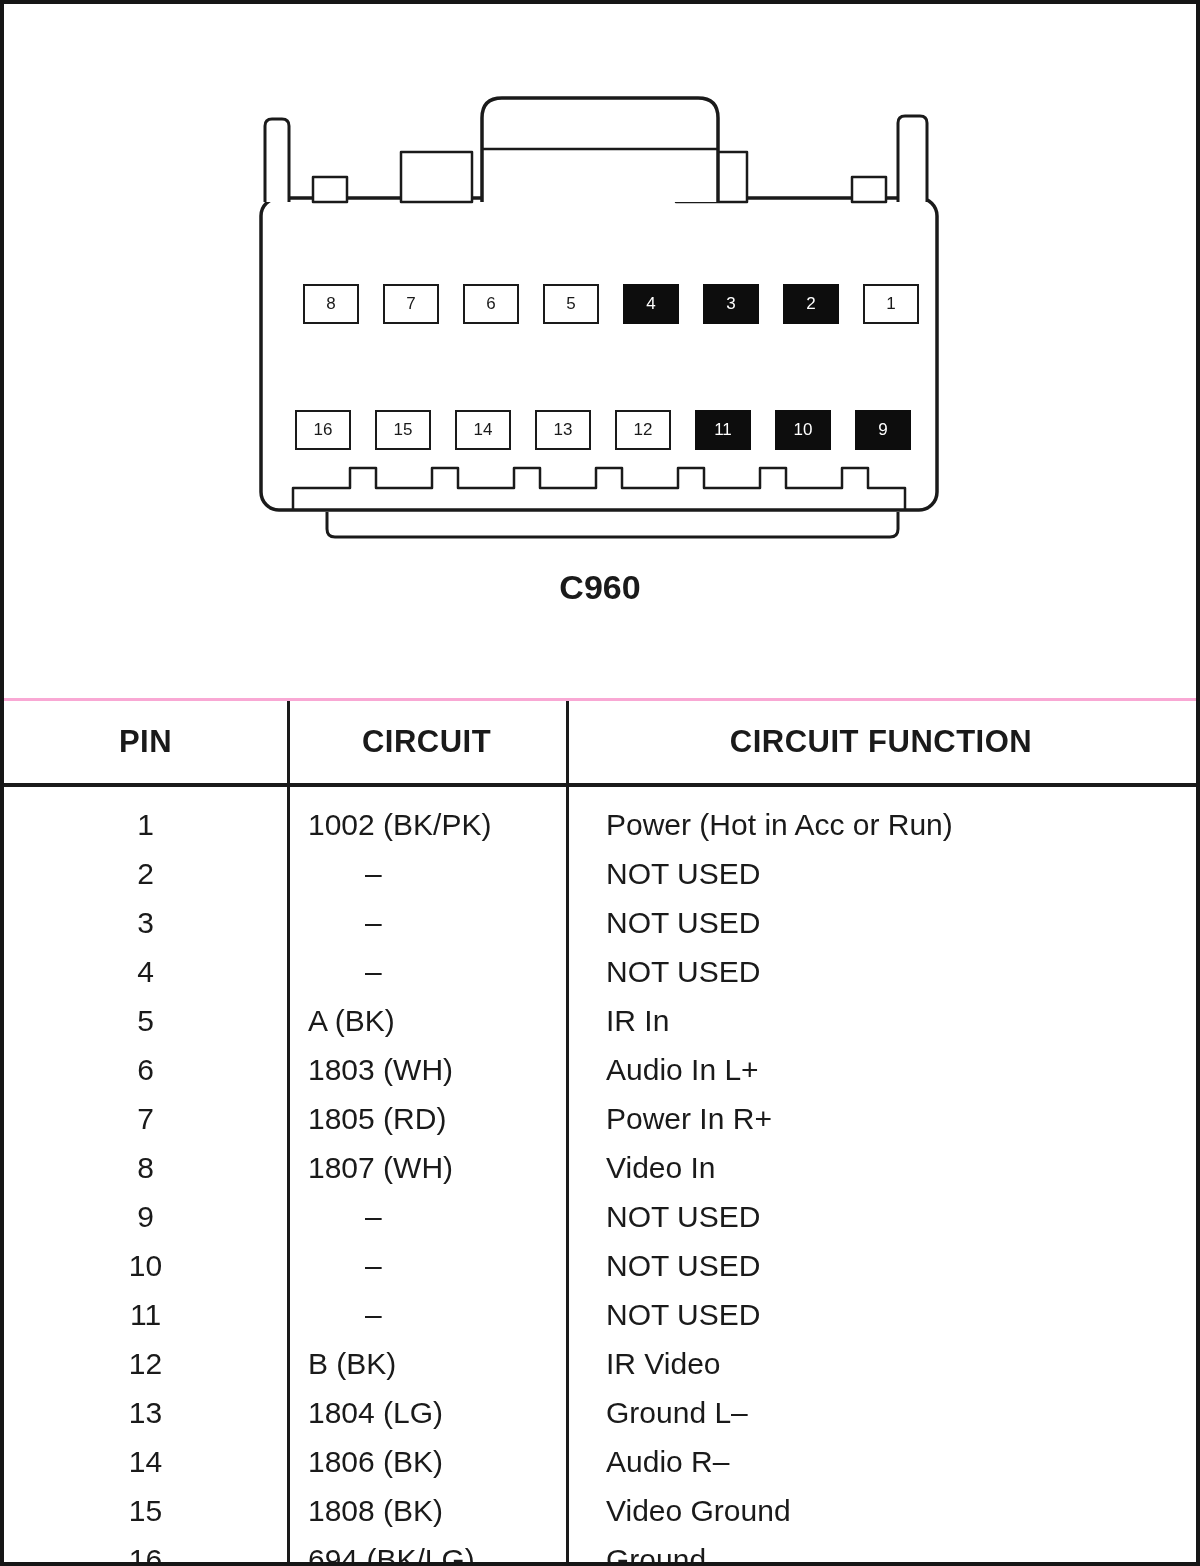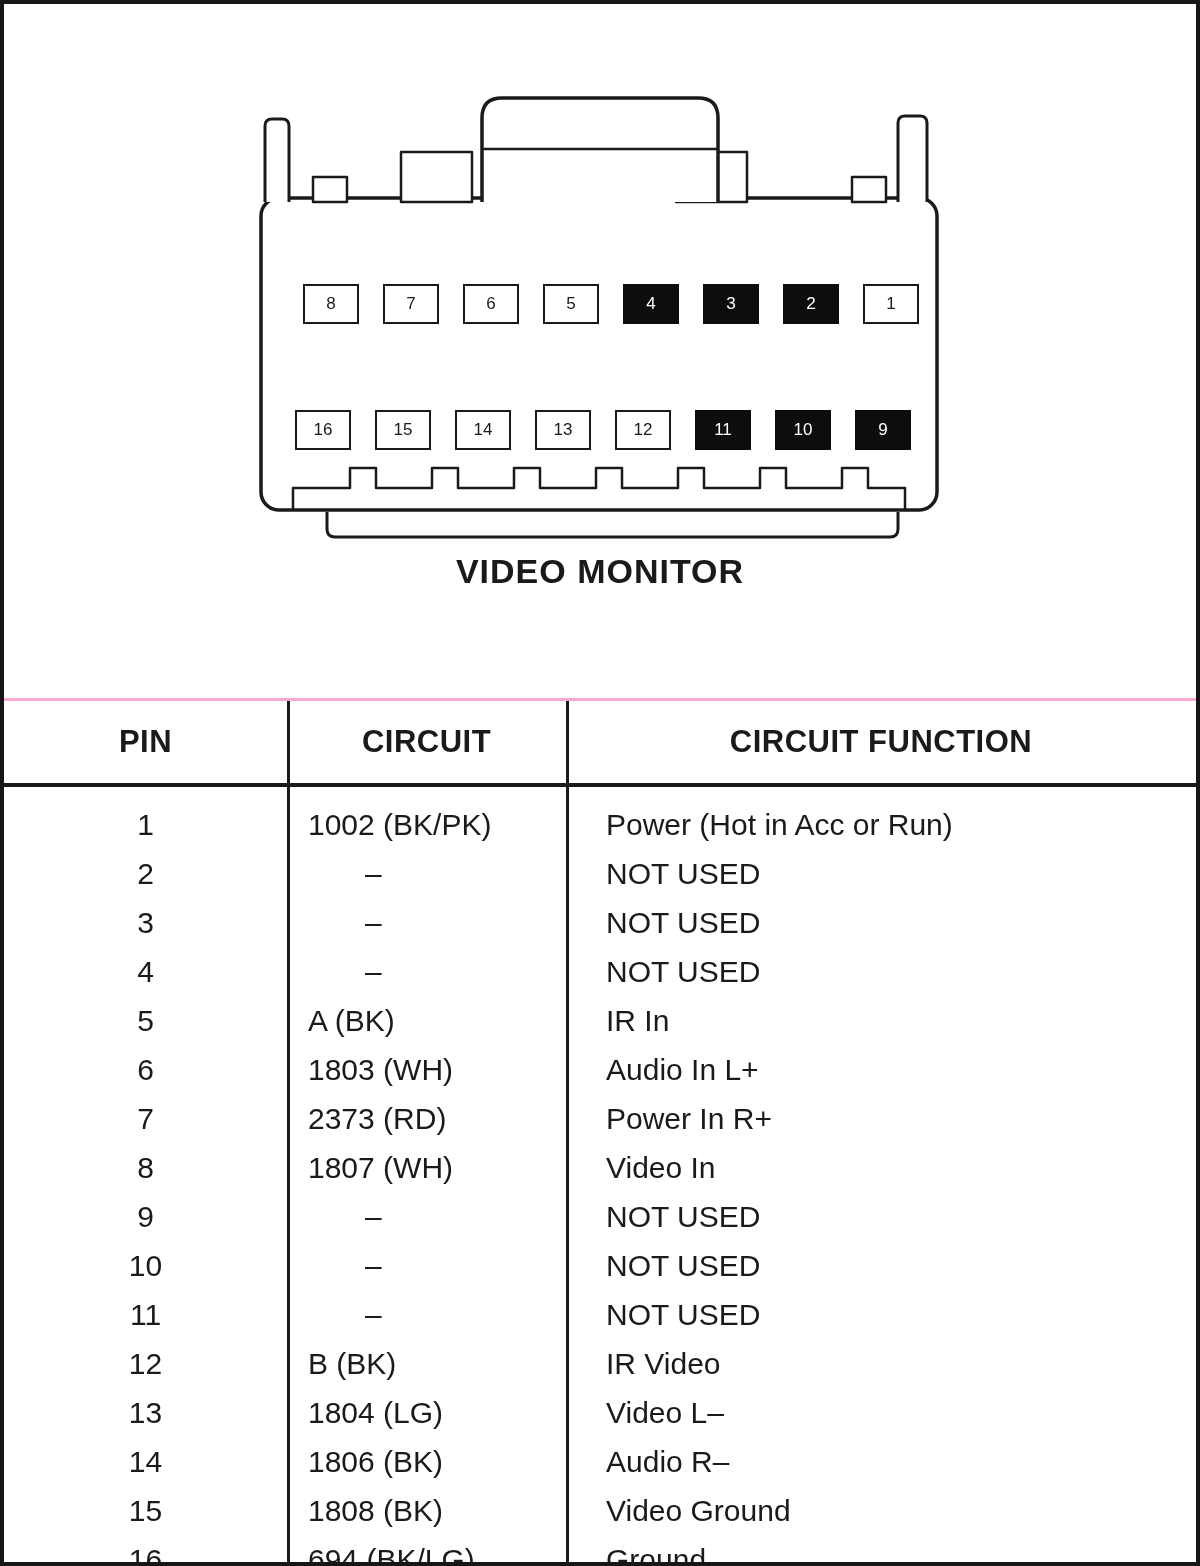--- a/index.html
+++ b/index.html
@@ -109,21 +109,21 @@
         <div class="pin">15</div>
         <div class="pin">14</div>
         <div class="pin">13</div>
         <div class="pin">12</div>
         <div class="pin filled">11</div>
         <div class="pin filled">10</div>
         <div class="pin filled">9</div>
       </div>
   </div>
 
-  <div class="connector-sublabel">VIDEO MONITOR</div>
+  <div class="connector-label">C960</div>
 
   <div class="table-wrap">
     <div class="vline v1"></div>
     <div class="vline v2"></div>
     <table>
       <colgroup>
         <col class="c-pin">
           <col class="c-circuit">
           <col>
       </colgroup>
@@ -160,21 +160,21 @@
             <td class="col-circuit">A (BK)</td>
             <td class="col-function">IR In</td>
           </tr>
           <tr>
             <td class="col-pin">6</td>
             <td class="col-circuit">1803 (WH)</td>
             <td class="col-function">Audio In L+</td>
           </tr>
           <tr>
             <td class="col-pin">7</td>
-            <td class="col-circuit">2373 (RD)</td>
+            <td class="col-circuit">1805 (RD)</td>
             <td class="col-function">Power In R+</td>
           </tr>
           <tr>
             <td class="col-pin">8</td>
             <td class="col-circuit">1807 (WH)</td>
             <td class="col-function">Video In</td>
           </tr>
           <tr>
             <td class="col-pin">9</td>
             <td class="col-circuit dash">–</td>
@@ -191,21 +191,21 @@
             <td class="col-function">NOT USED</td>
           </tr>
           <tr>
             <td class="col-pin">12</td>
             <td class="col-circuit">B (BK)</td>
             <td class="col-function">IR Video</td>
           </tr>
           <tr>
             <td class="col-pin">13</td>
             <td class="col-circuit">1804 (LG)</td>
-            <td class="col-function">Video L–</td>
+            <td class="col-function">Ground L–</td>
           </tr>
           <tr>
             <td class="col-pin">14</td>
             <td class="col-circuit">1806 (BK)</td>
             <td class="col-function">Audio R–</td>
           </tr>
           <tr>
             <td class="col-pin">15</td>
             <td class="col-circuit">1808 (BK)</td>
             <td class="col-function">Video Ground</td>

